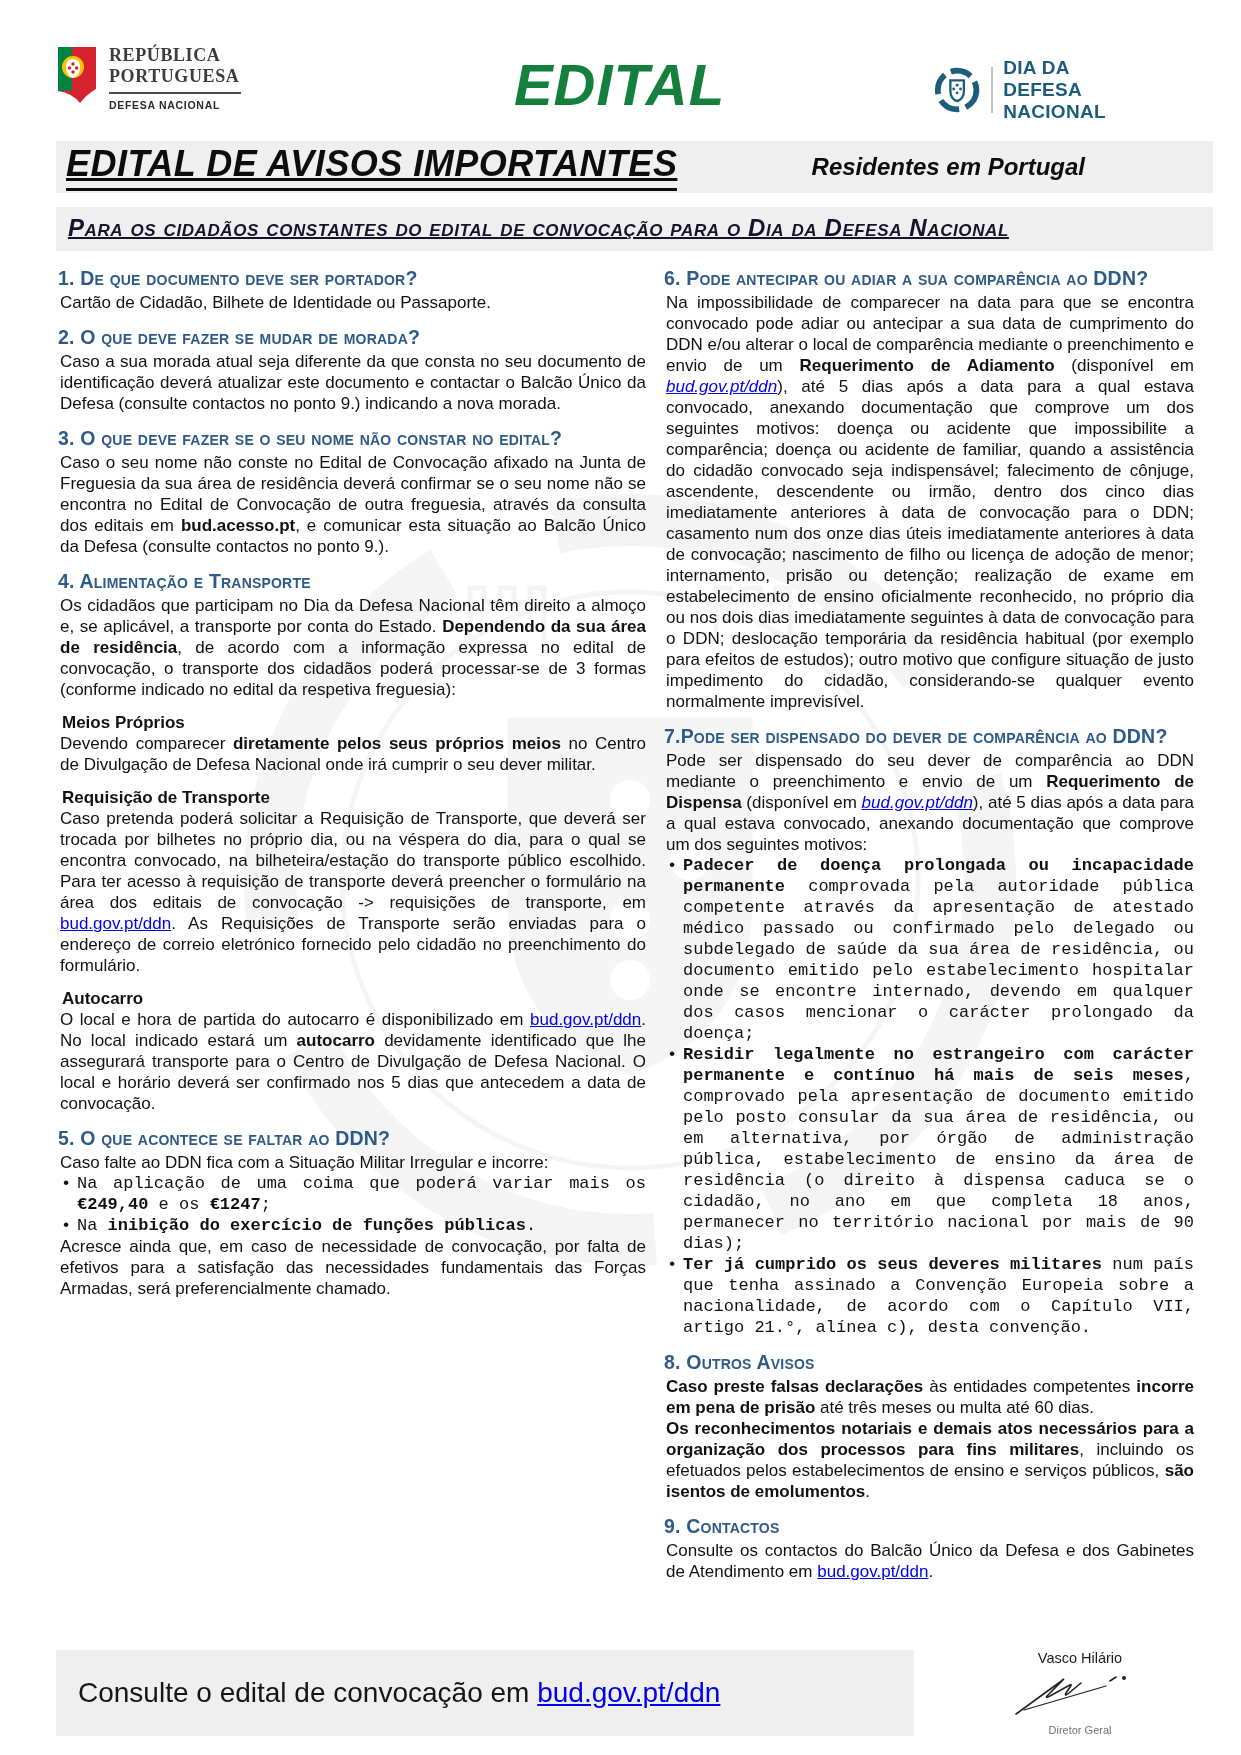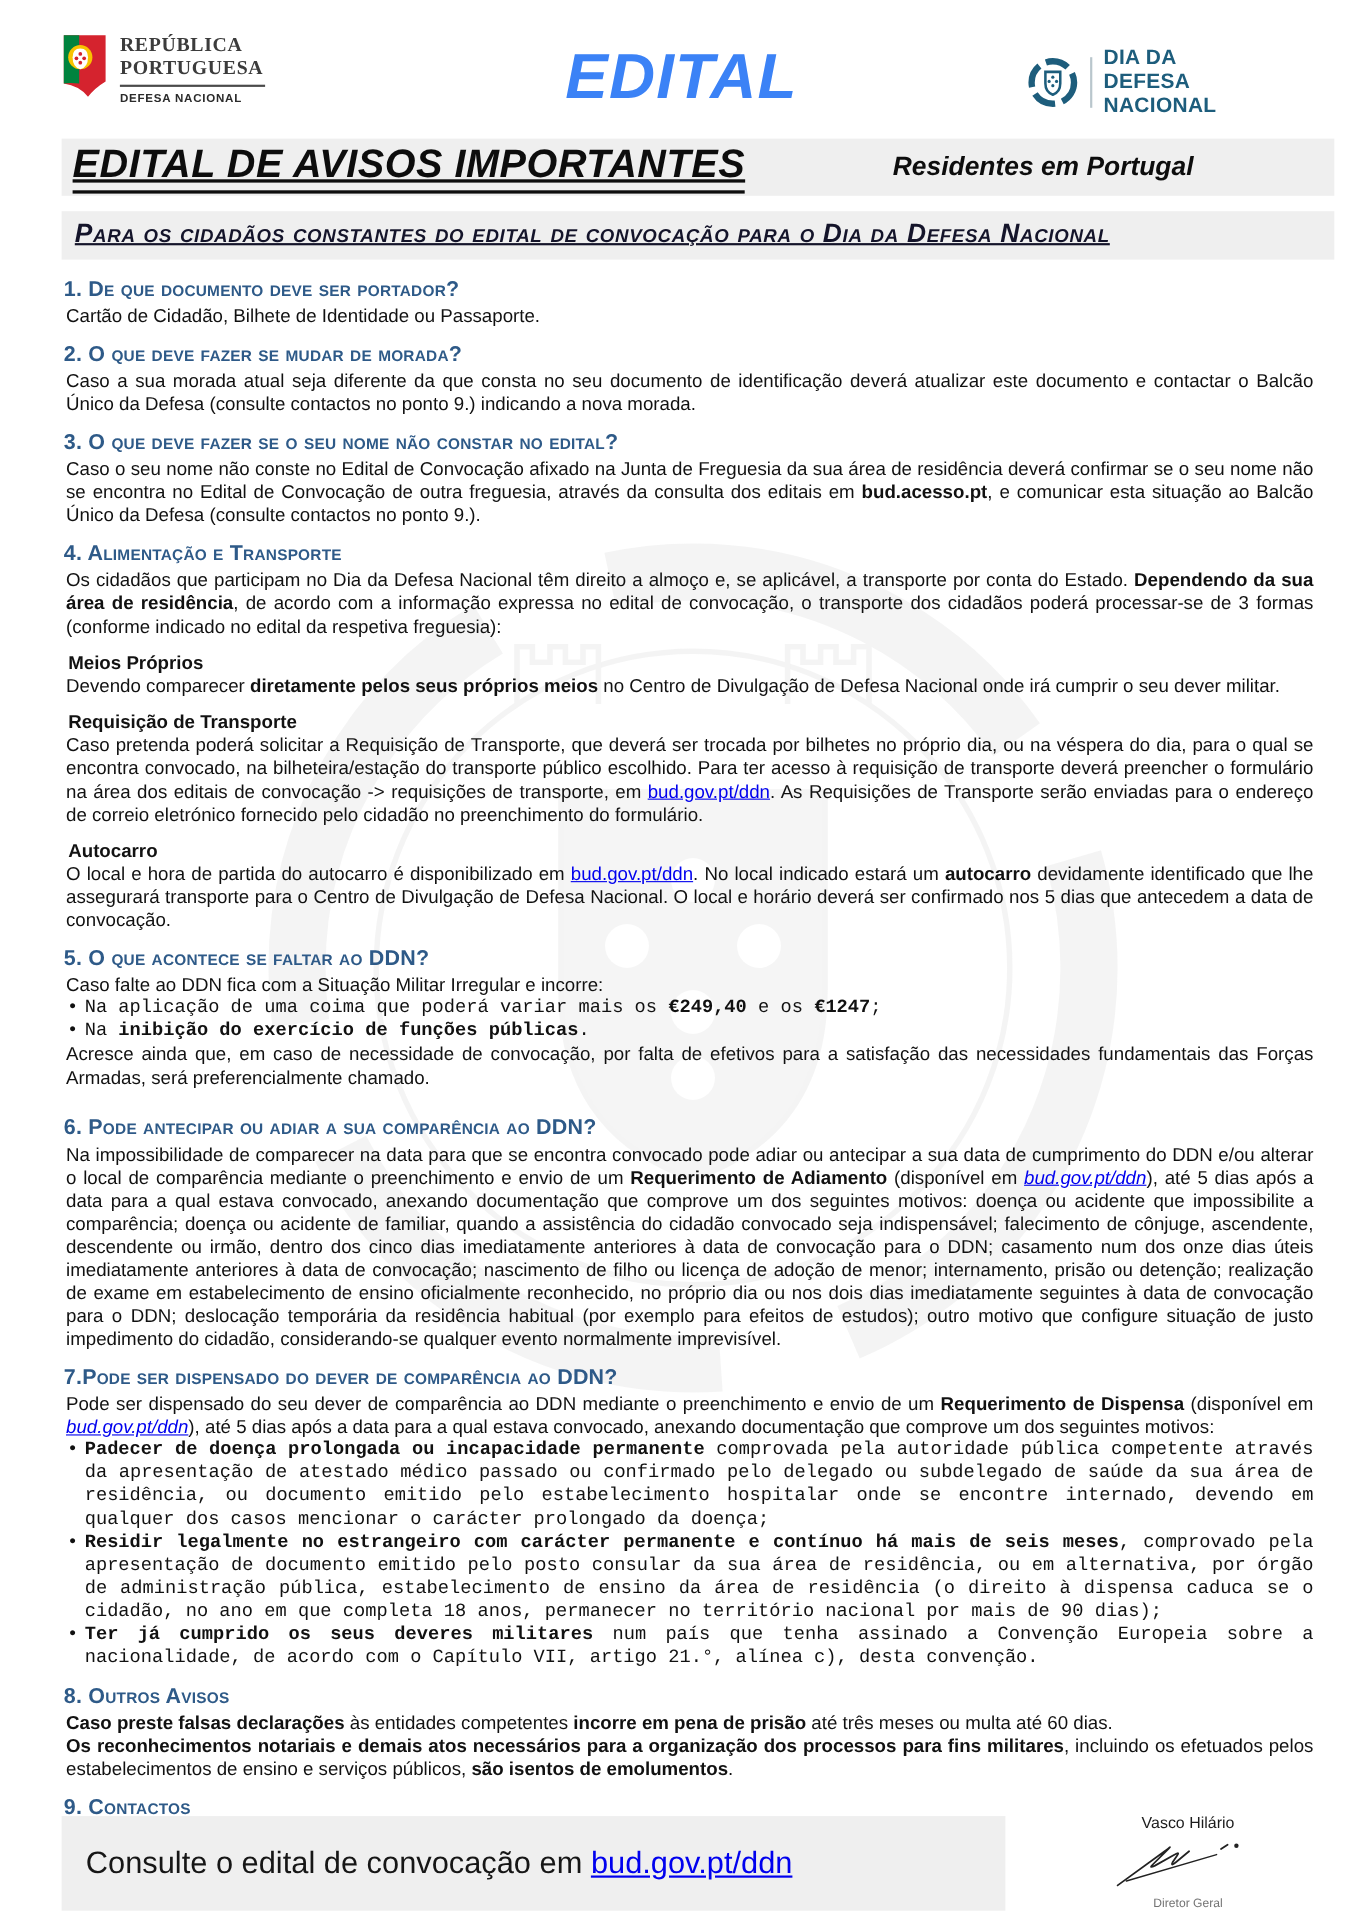--- a/index.html
+++ b/index.html
@@ -5,31 +5,31 @@
   html,body{margin:0;padding:0;background:#ffffff;}
   .page{
     position:relative;
     width:1241px;height:1755px;
     background:#ffffff;
     font-family:"Liberation Sans",sans-serif;
     color:#121212;
     overflow:hidden;
   }
   
-  .header{display:flex;justify-content:space-between;align-items:flex-start;padding:30px 58px 0 56px;}
+  .header{display:flex;justify-content:space-between;align-items:flex-start;padding:45px 58px 0 56px;}
   .gov-logo{display:flex;gap:11px;width:250px;}
   .gov-text .l1,.gov-text .l2{
     font-family:"Liberation Serif",serif;font-size:18px;font-weight:600;
     color:#3c3c3c;letter-spacing:0.6px;line-height:21px;
   }
   .gov-divider{width:132px;border-top:2px solid #4a4a4a;margin:5px 0 5px;}
   .gov-sub{font-size:10.5px;font-weight:700;color:#2b2b2b;letter-spacing:0.7px;}
   .edital-title{
     flex:1;text-align:center;font-size:58px;font-style:italic;font-weight:800;
-    letter-spacing:1px;margin-top:6px;color:#3b82f6;
+    letter-spacing:1px;margin-top:6px;color:#15803d;
   }
   .ddn-logo{display:flex;align-items:center;gap:10px;margin-top:12px;width:250px;justify-content:flex-end;}
   .ddn-sep{width:2px;height:46px;background:#b9c6cc;}
   .ddn-text{font-size:19px;font-weight:800;line-height:22px;letter-spacing:0.3px;}
   
   .masthead{
     margin:18px 28px 4px 56px;height:52px;background:#efefef;
     display:flex;align-items:center;justify-content:space-between;
     padding:0 128px 0 10px;
   }
@@ -41,21 +41,21 @@
   .masthead-sub{font-size:24px;font-weight:700;font-style:italic;color:#0d0d0d;}
   
   .banner{margin:14px 28px 0 56px;background:#efefef;padding:7px 12px 9px;}
   .banner-text{
     font-size:24px;font-style:italic;font-weight:600;font-variant:small-caps;
     color:#14142a;text-decoration:underline;text-decoration-thickness:2px;letter-spacing:0.6px;
   }
   
   .watermark{position:absolute;left:170px;top:420px;z-index:0;opacity:0.55;}
   
-  .cols{display:flex;gap:18px;margin:10px 47px 0 58px;position:relative;z-index:2;flex-direction:column;}
+  .cols{display:flex;gap:18px;margin:10px 47px 0 58px;position:relative;z-index:2;}
   .col-left{flex:0 0 588px;}
   .col-right{flex:1;}
   .cols p,.cols .bullet{
     font-size:17px;line-height:21px;text-align:justify;margin:0;color:#111;
     padding-left:2px;
   }
   h2.sec{
     font-variant:small-caps;color:#2e5a88;font-size:19.5px;font-weight:700;
     margin:13px 0 3px;letter-spacing:0.2px;line-height:22px;
   }

